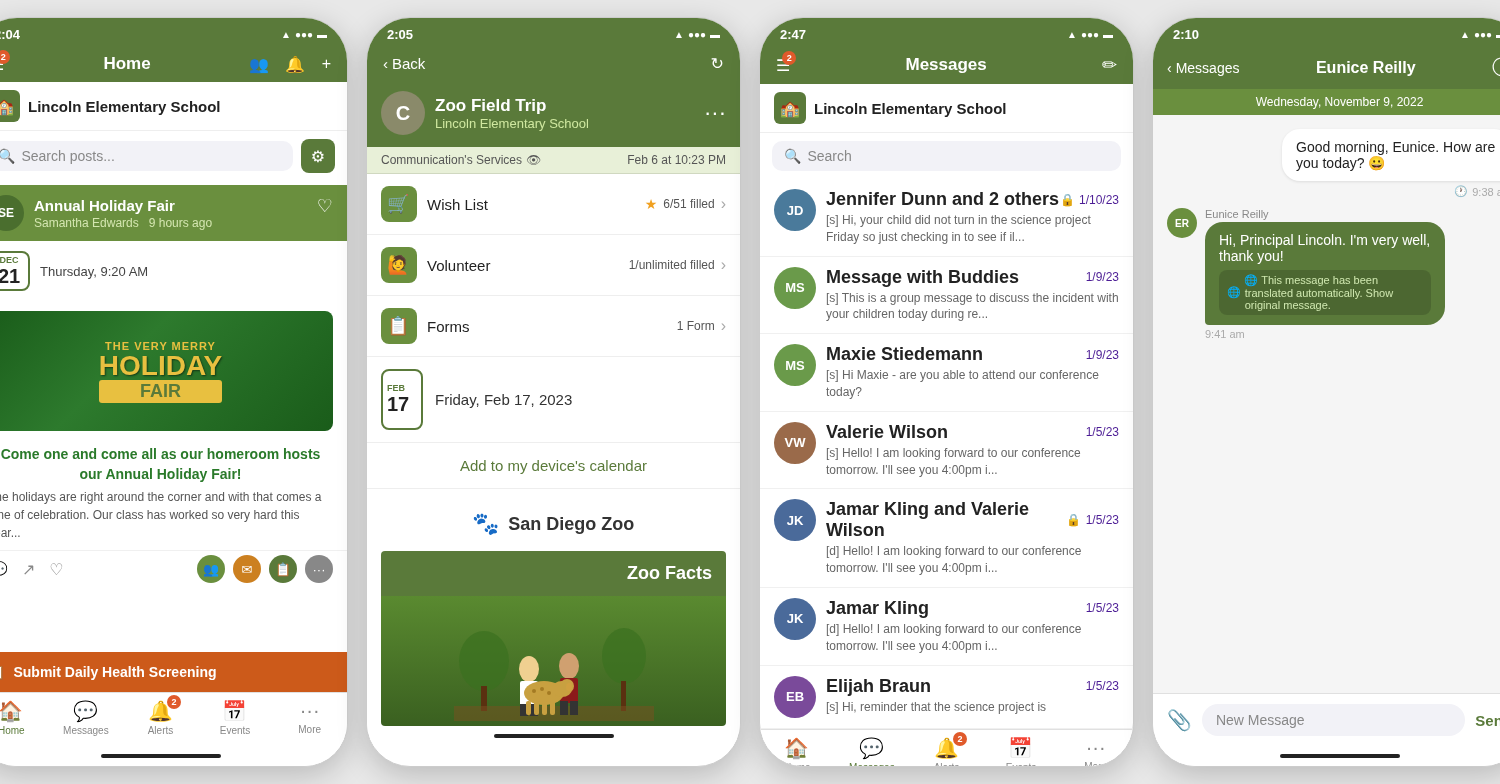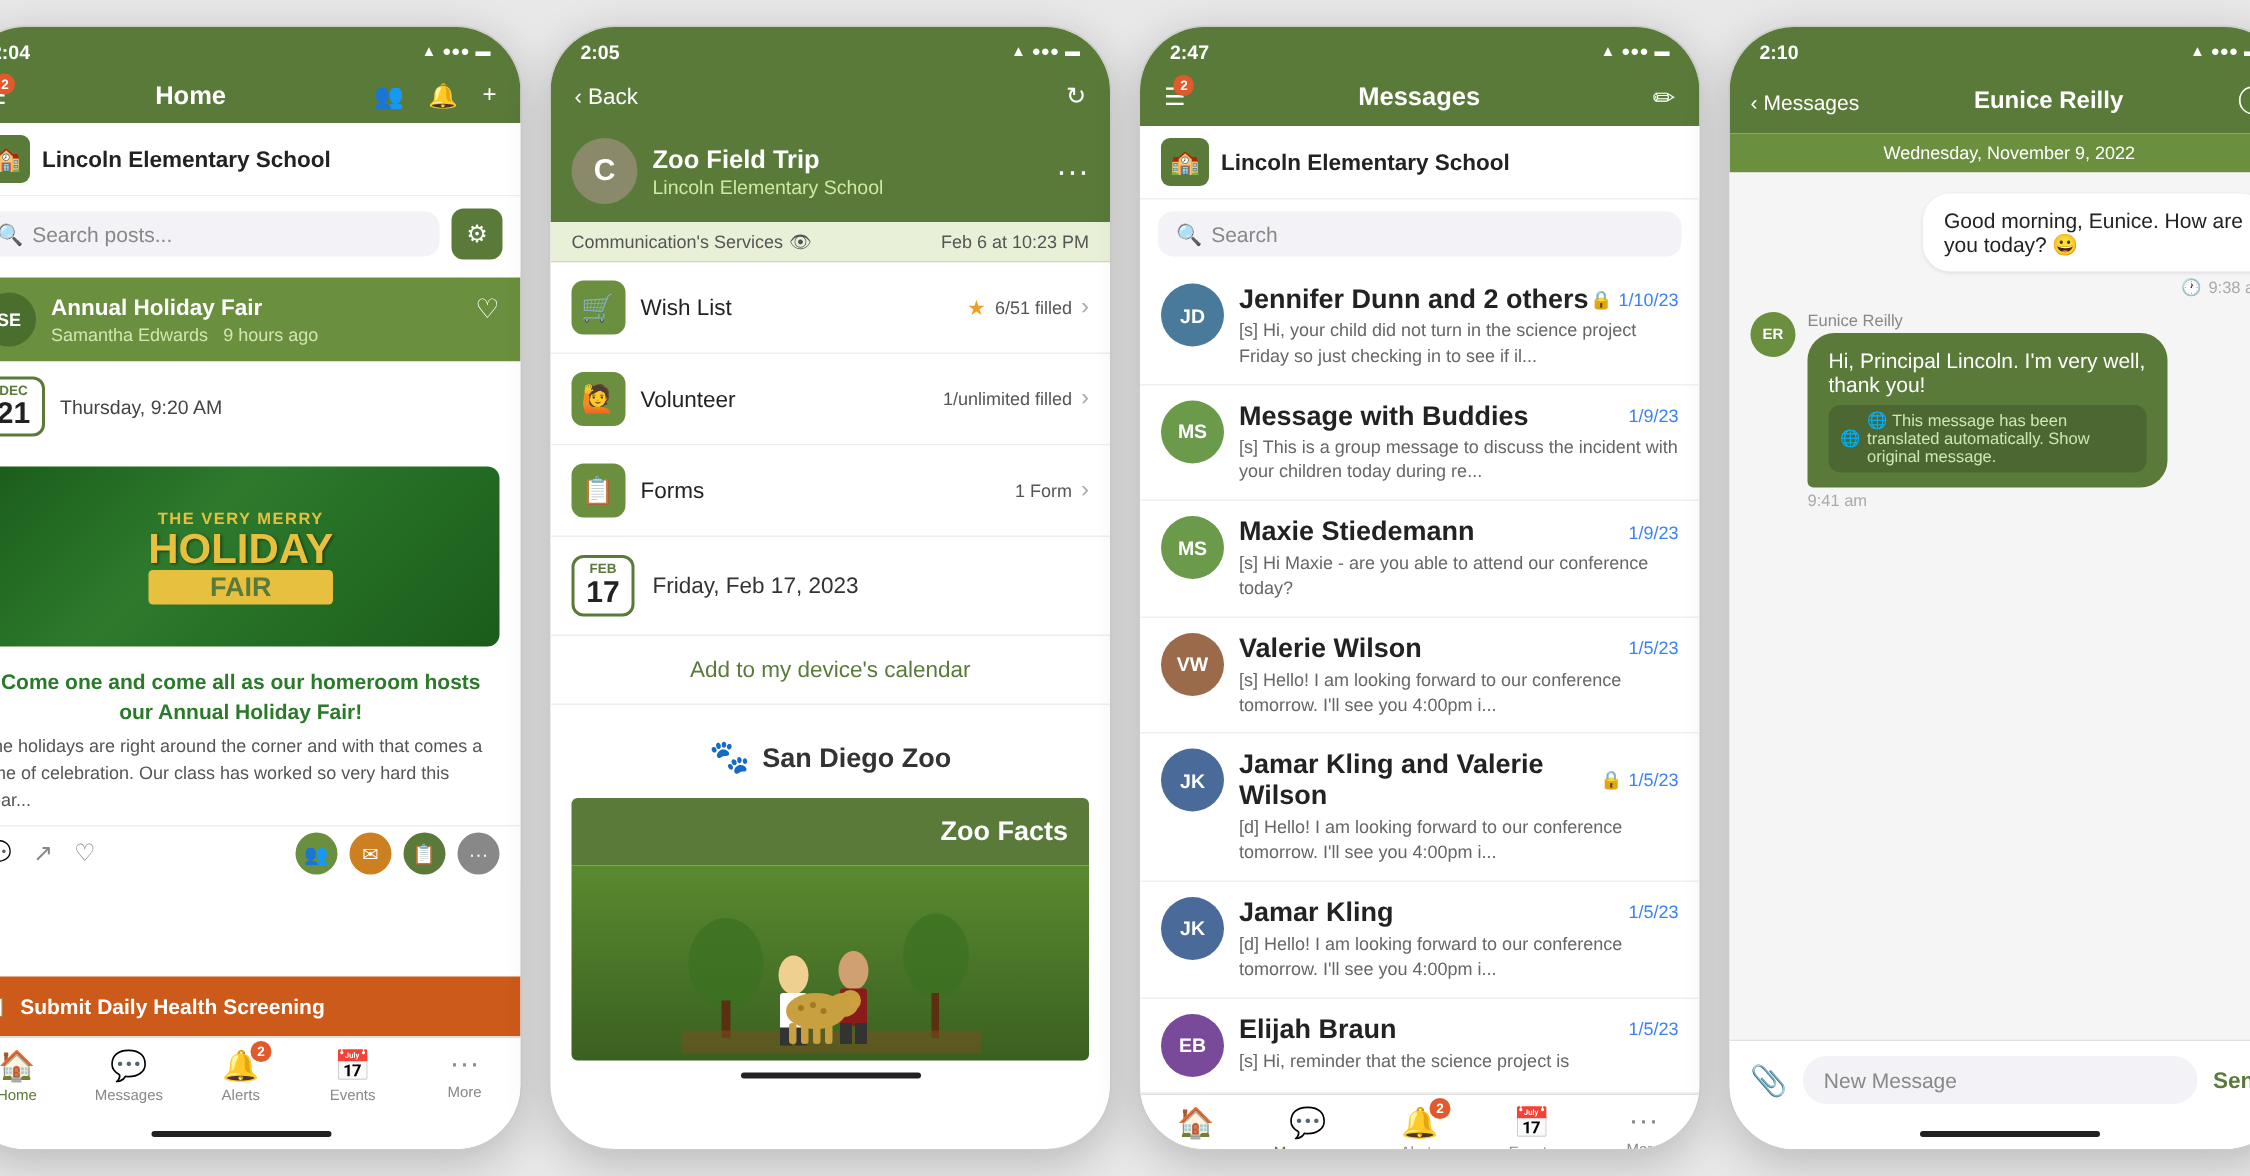--- a/index.html
+++ b/index.html
@@ -291,22 +291,22 @@
       padding: 12px 14px;
       display: flex;
       align-items: center;
       gap: 12px;
       border-bottom: 1px solid #eee;
     }
     .feb-box {
       border: 2px solid #5a7a3a;
       border-radius: 8px;
       width: 42px;
-      text-align: center;
-      padding: 2px 4px;
+      text-align: left;
+      padding: 12px 4px;
     }
     .feb-month { font-size: 9px; font-weight: 700; color: #5a7a3a; text-transform: uppercase; }
     .feb-day { font-size: 20px; font-weight: 700; color: #222; }
 
     .add-calendar-btn {
       background: #fff;
       padding: 14px;
       text-align: center;
       color: #5a7a3a;
       font-size: 15px;
@@ -392,21 +392,21 @@
     .msg-avatar {
       width: 42px; height: 42px;
       border-radius: 50%;
       display: flex; align-items: center; justify-content: center;
       font-size: 13px; font-weight: 700; color: #fff;
       flex-shrink: 0;
     }
     .msg-content { flex: 1; }
     .msg-header-row { display: flex; justify-content: space-between; align-items: center; }
     .msg-name { font-size: 18px; font-weight: 600; color: #222; }
-    .msg-date { font-size: 12px; color: #3b82f6; }
+    .msg-date { font-size: 12px; color: #4c1d95; }
     .msg-preview { font-size: 12px; color: #666; margin-top: 2px; line-height: 1.4; }
 
     
     .nav-bar-4 {
       background: #5a7a3a;
       padding: 8px 14px;
       display: flex;
       justify-content: space-between;
       align-items: center;
       color: #fff;

